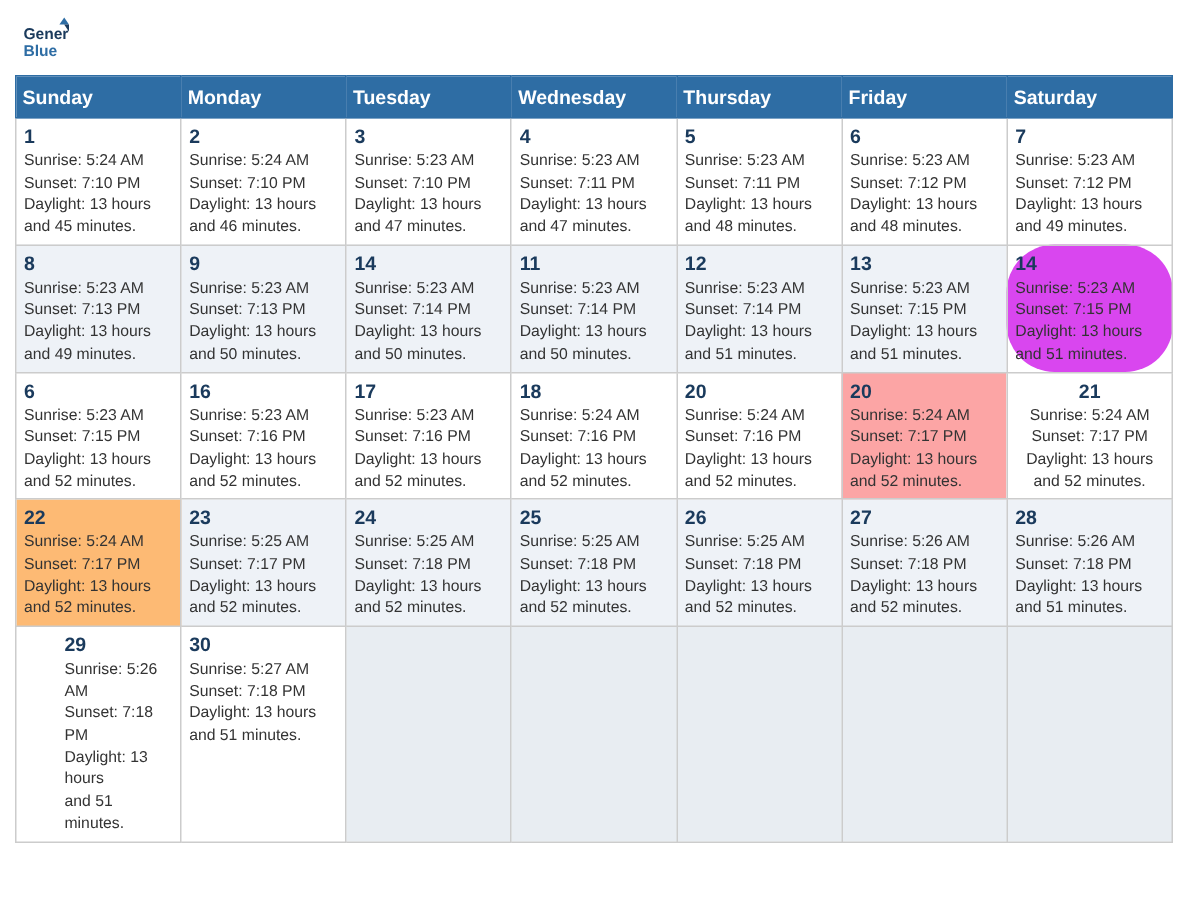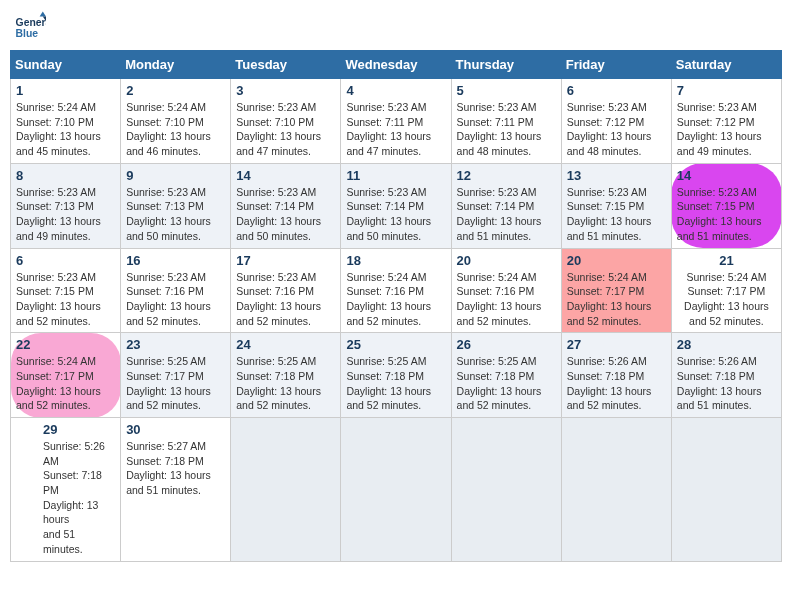--- a/index.html
+++ b/index.html
@@ -258,21 +258,21 @@
         </td>
         <td style="background: rgb(255, 255, 255); text-align: center;">
           <span class="day-number">21</span>
           <div class="day-info" style="white-space: pre-line;">Sunrise: 5:24 AM
 Sunset: 7:17 PM
 Daylight: 13 hours
 and 52 minutes.</div>
         </td>
       </tr>
       <tr>
-        <td style="background: #f9a8d4; border-radius: 30px;">
+        <td style="background: #fdba74;">
           <span class="day-number">22</span>
           <div class="day-info" style="white-space: pre-line;">Sunrise: 5:24 AM
 Sunset: 7:17 PM
 Daylight: 13 hours
 and 52 minutes.</div>
         </td>
         <td style="background: rgb(238, 242, 247);">
           <span class="day-number">23</span>
           <div class="day-info" style="white-space: pre-line;">Sunrise: 5:25 AM
 Sunset: 7:17 PM

